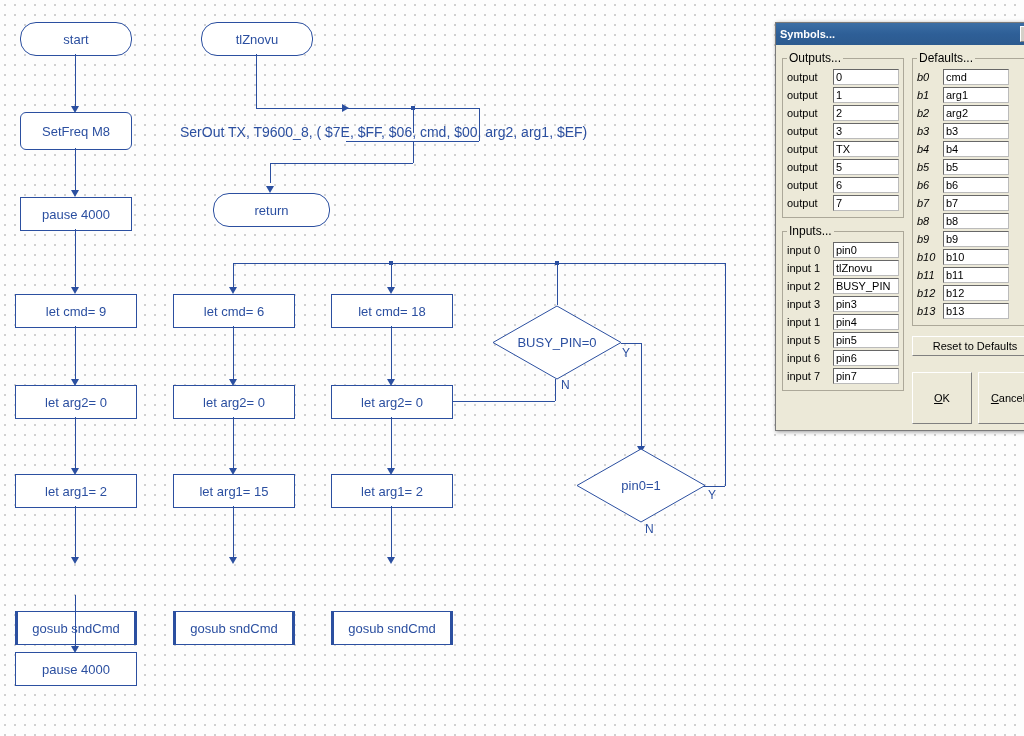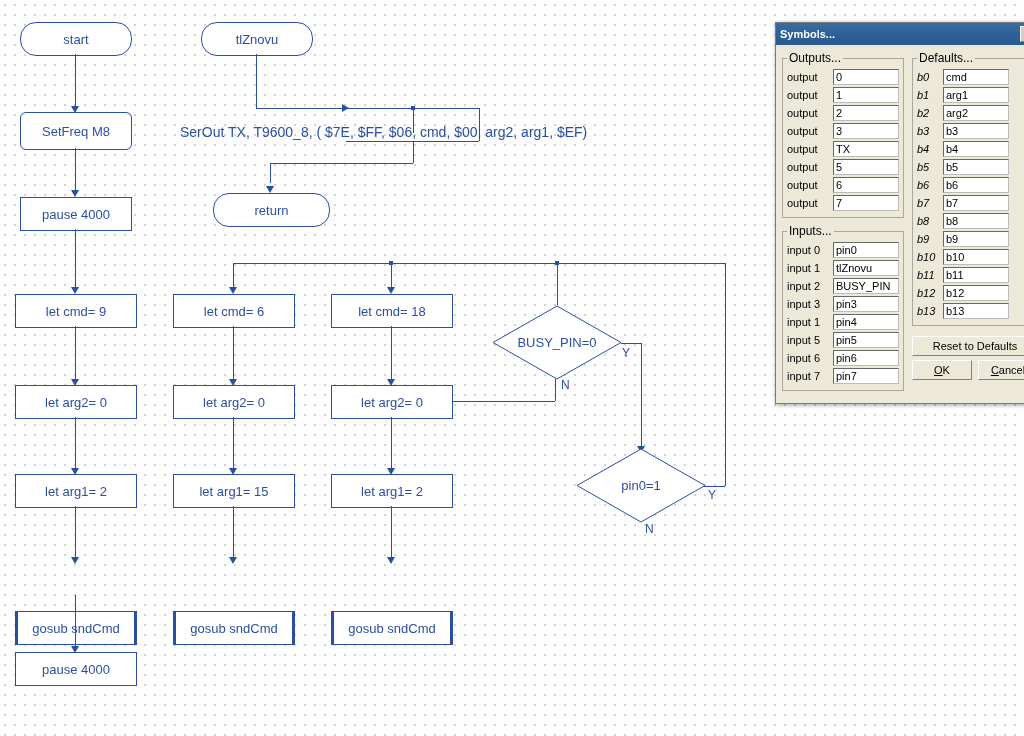--- a/index.html
+++ b/index.html
@@ -69,24 +69,25 @@
     padding: 0 2px;
     background: #fff;
   }
   .vars .row label { width: 22px; font-style: italic; }
   .vars .row input { width: 60px; }
 
   .btn {
     background: #ece9d8;
     border: 1px solid #808080;
     border-top-color:#fff; border-left-color:#fff;
-    padding: 3px 10px;
+    padding: 19px 10px;
     font-size: 11px;
     min-width: 60px;
     text-align: center;
+    margin-top: 12px;
   }
   .btnrow { display:flex; gap:6px; justify-content:center; margin-top:4px;}
   .resetbtn { width: 100%; padding:3px 0; margin-top:4px;}
 
   
   .block {
     position: absolute;
     border: 1px solid #2b4fa0;
     background: #ffffff;
     color: #2b4fa0;

